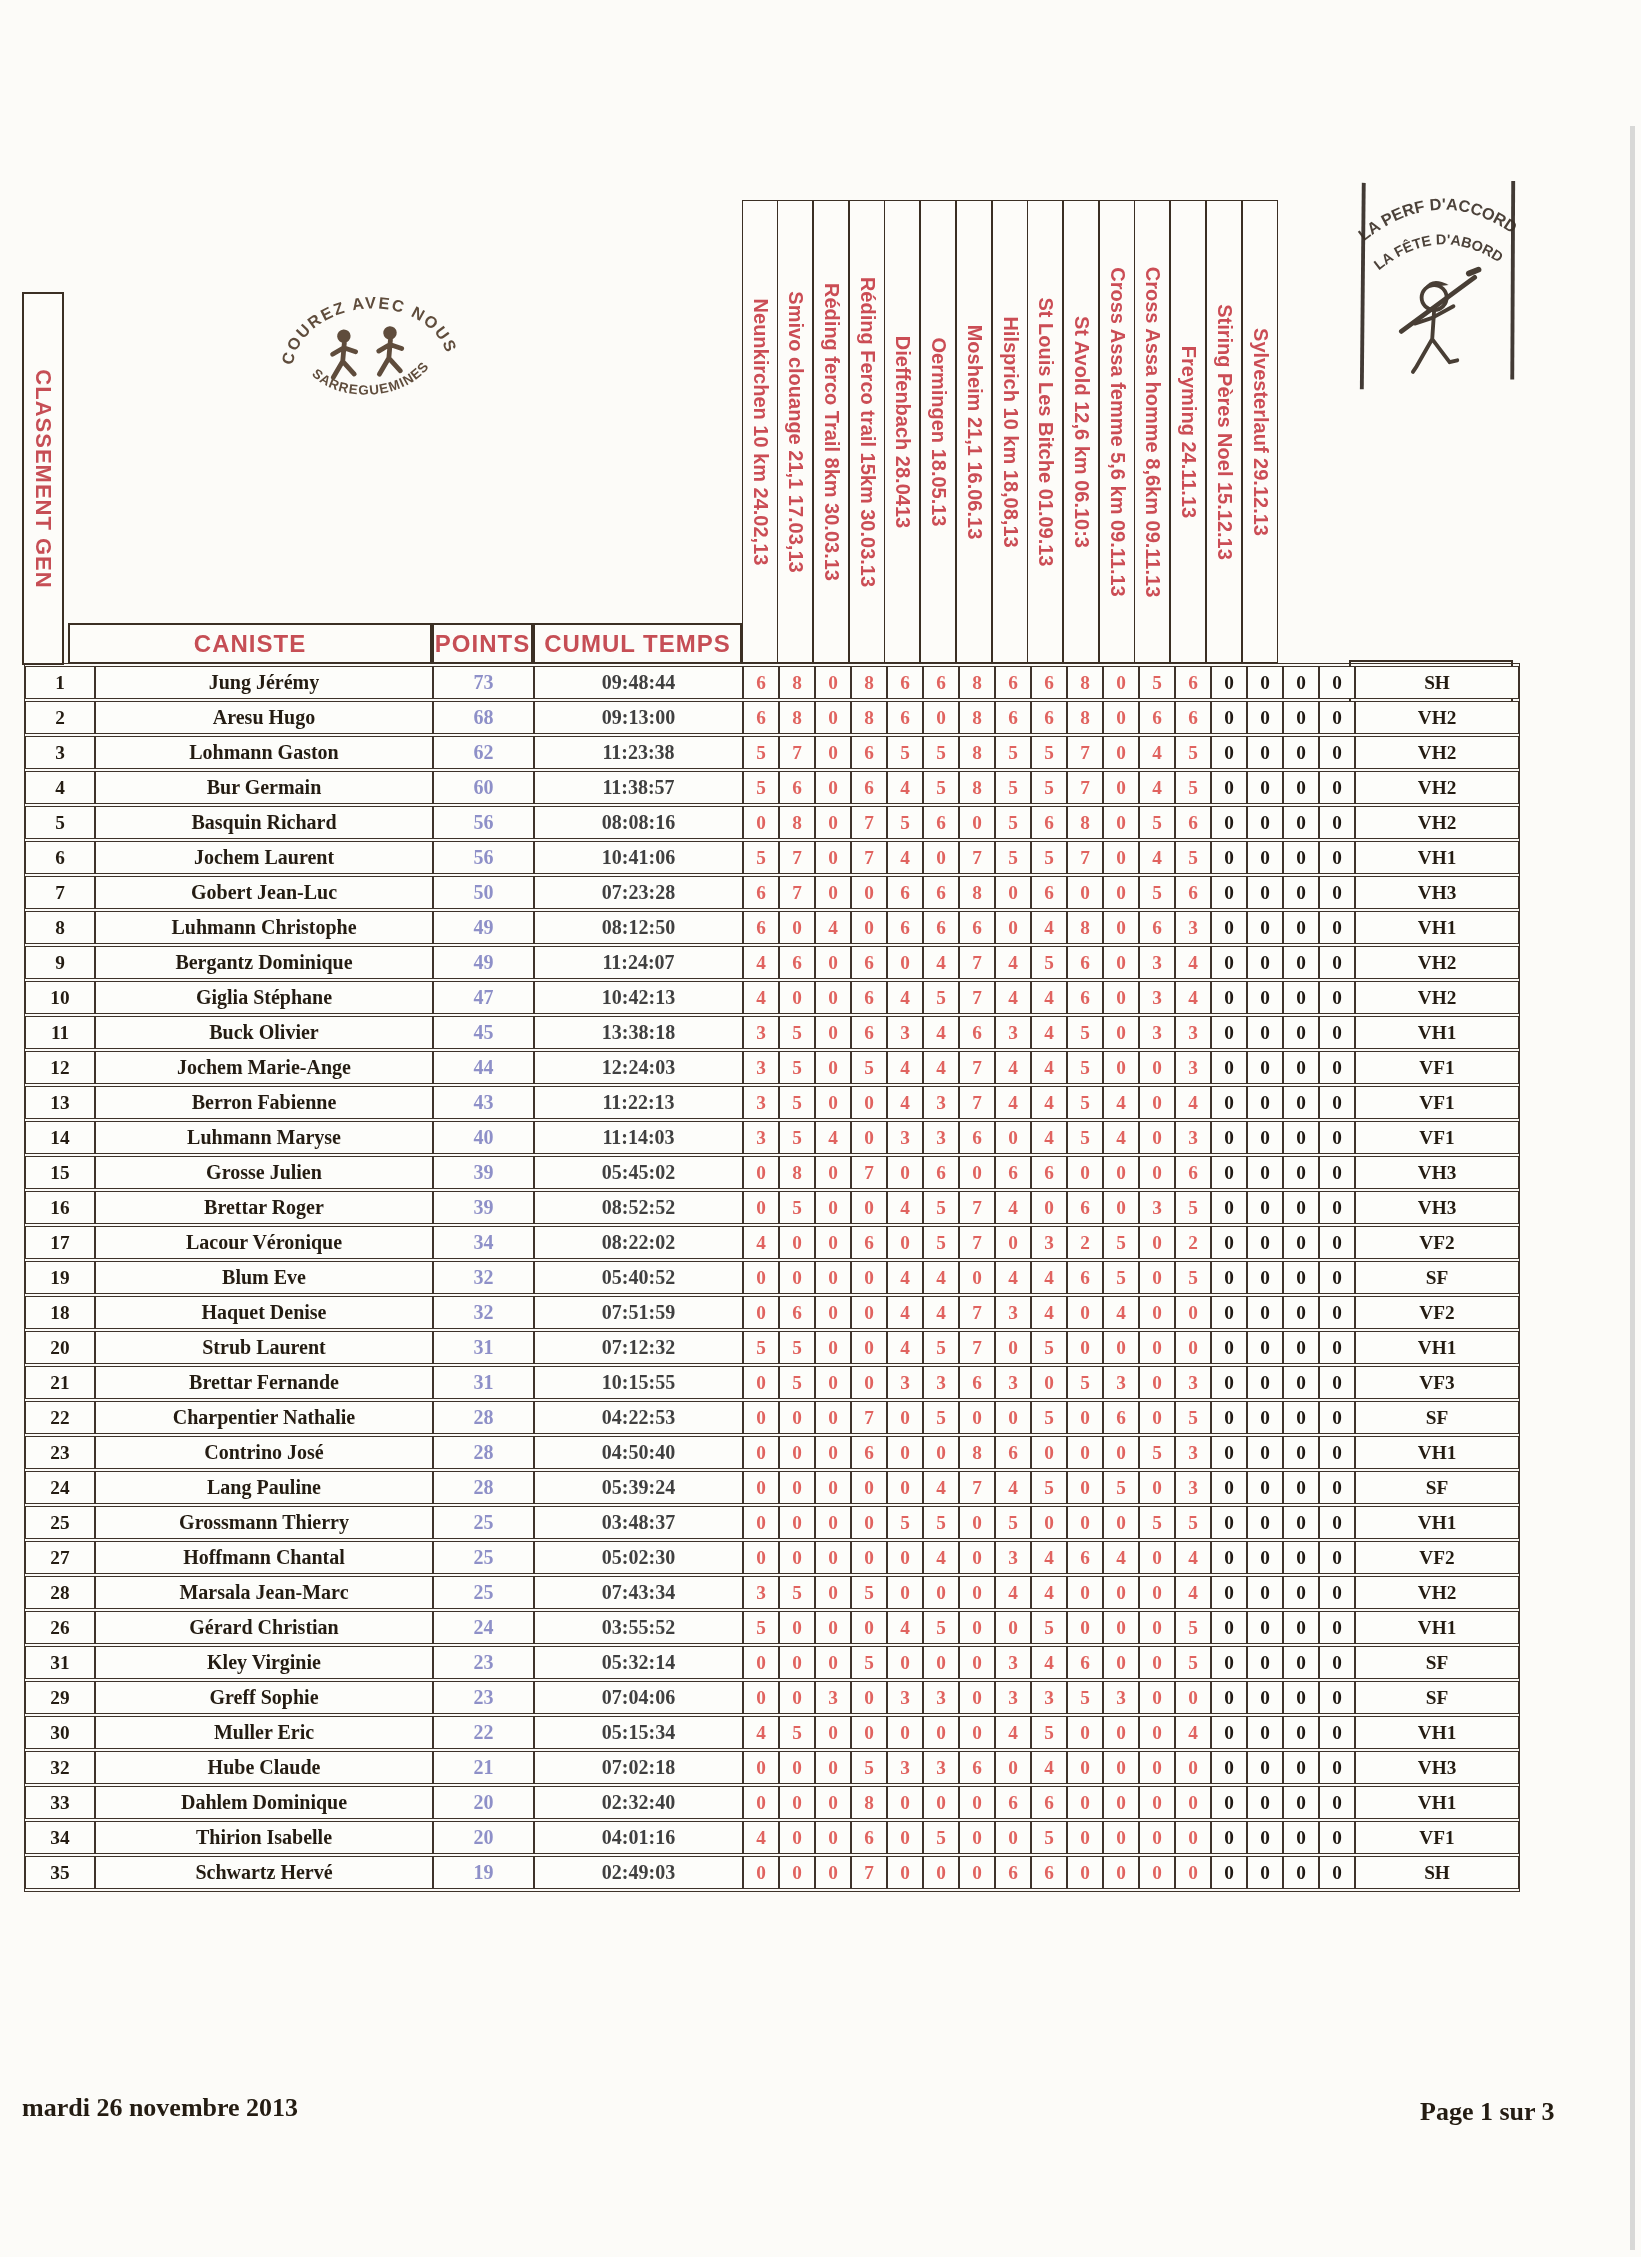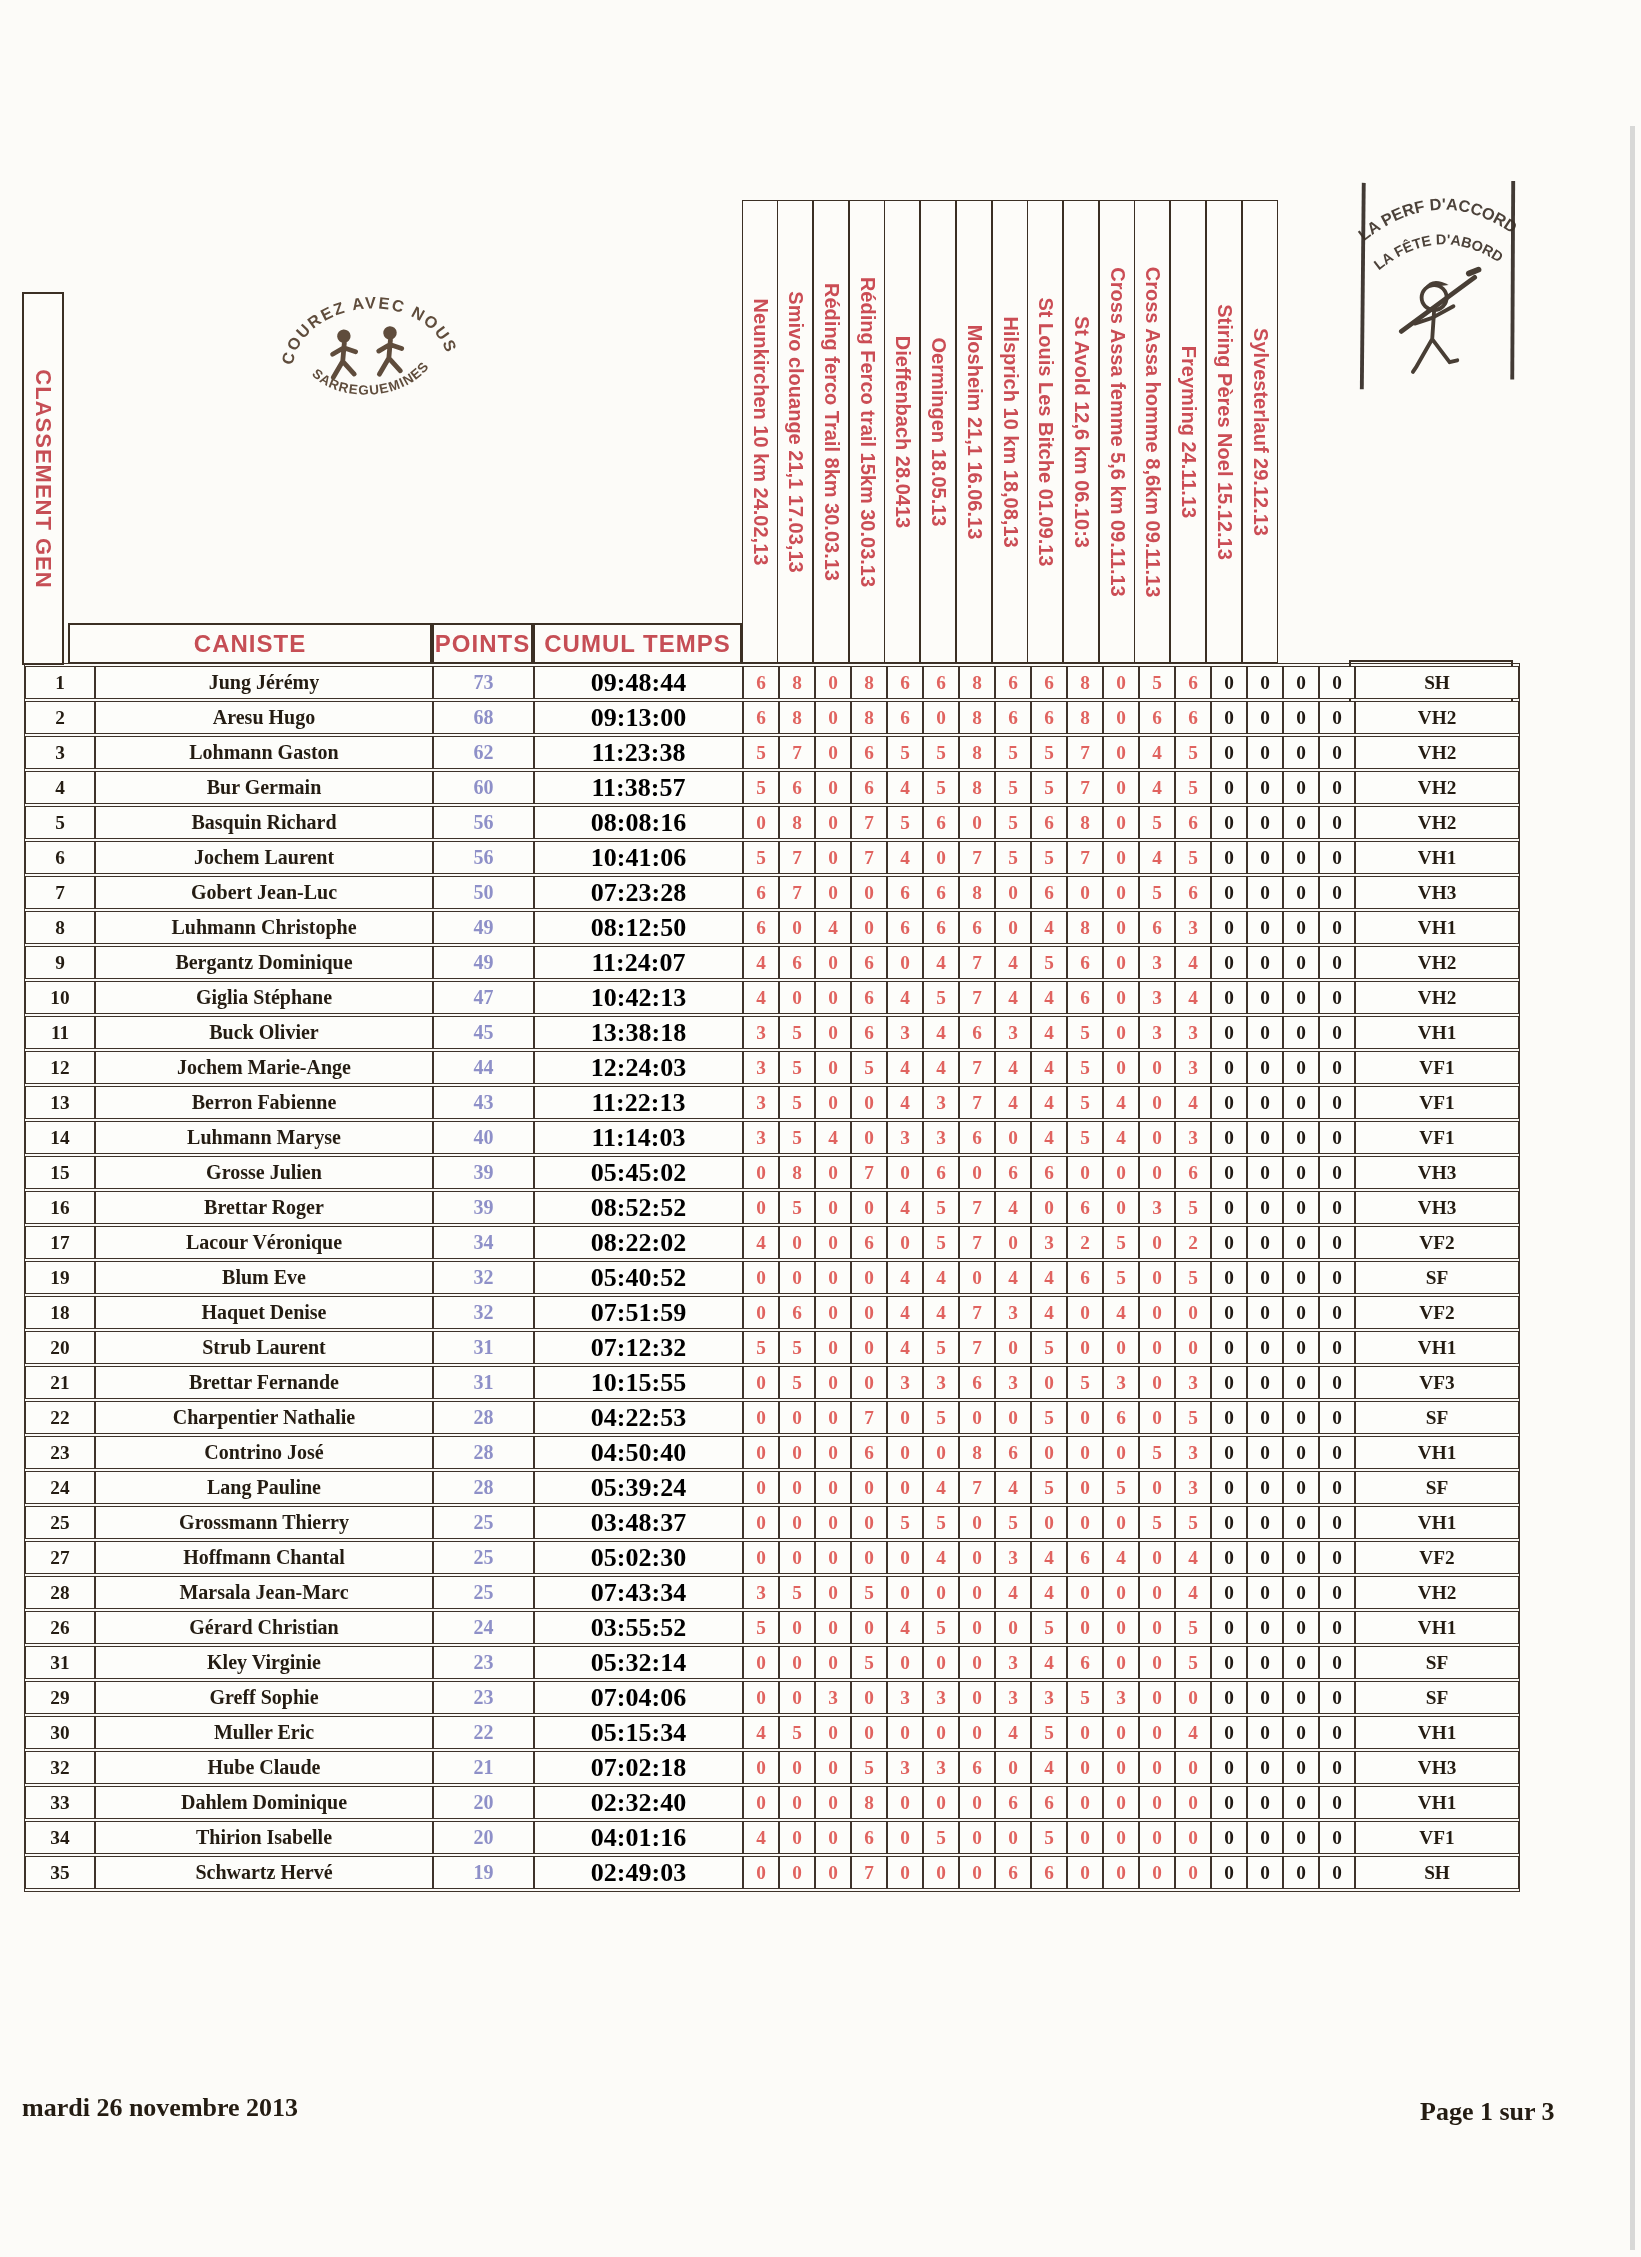--- a/index.html
+++ b/index.html
@@ -50,21 +50,21 @@
     border:1.9px solid #3e332a;
   }
   #results td {
     border:1.9px solid #3e332a; background:#fdfdfa; height:33px;
     text-align:center; vertical-align:middle; overflow:hidden;
     font-family:"Liberation Serif",serif; font-weight:bold;
   }
   td.rank   { font-size:19.3px; color:#241c12; }
   td.name   { font-size:20px; color:#241c12; }
   td.points { font-size:20px; color:#8e90c8; }
-  td.cumul  { font-size:26px; color:#000000;margin-left:22px; }
+  td.cumul  { font-size:20px; color:#404040;margin-left:22px; }
   td.score  { font-size:19.3px; }
   td.red    { color:#e0635f; }
   td.black  { color:#1f1812; }
   td.thick  { border-left-width:4.8px; }
   td.cat    { font-size:19.3px; color:#241c12; }
   .footer {
     position:absolute; font-family:"Liberation Serif",serif;
     font-weight:bold; font-size:26px; color:#241c12;
   }
   #footer-date { left:22px;  top:2093px; }

